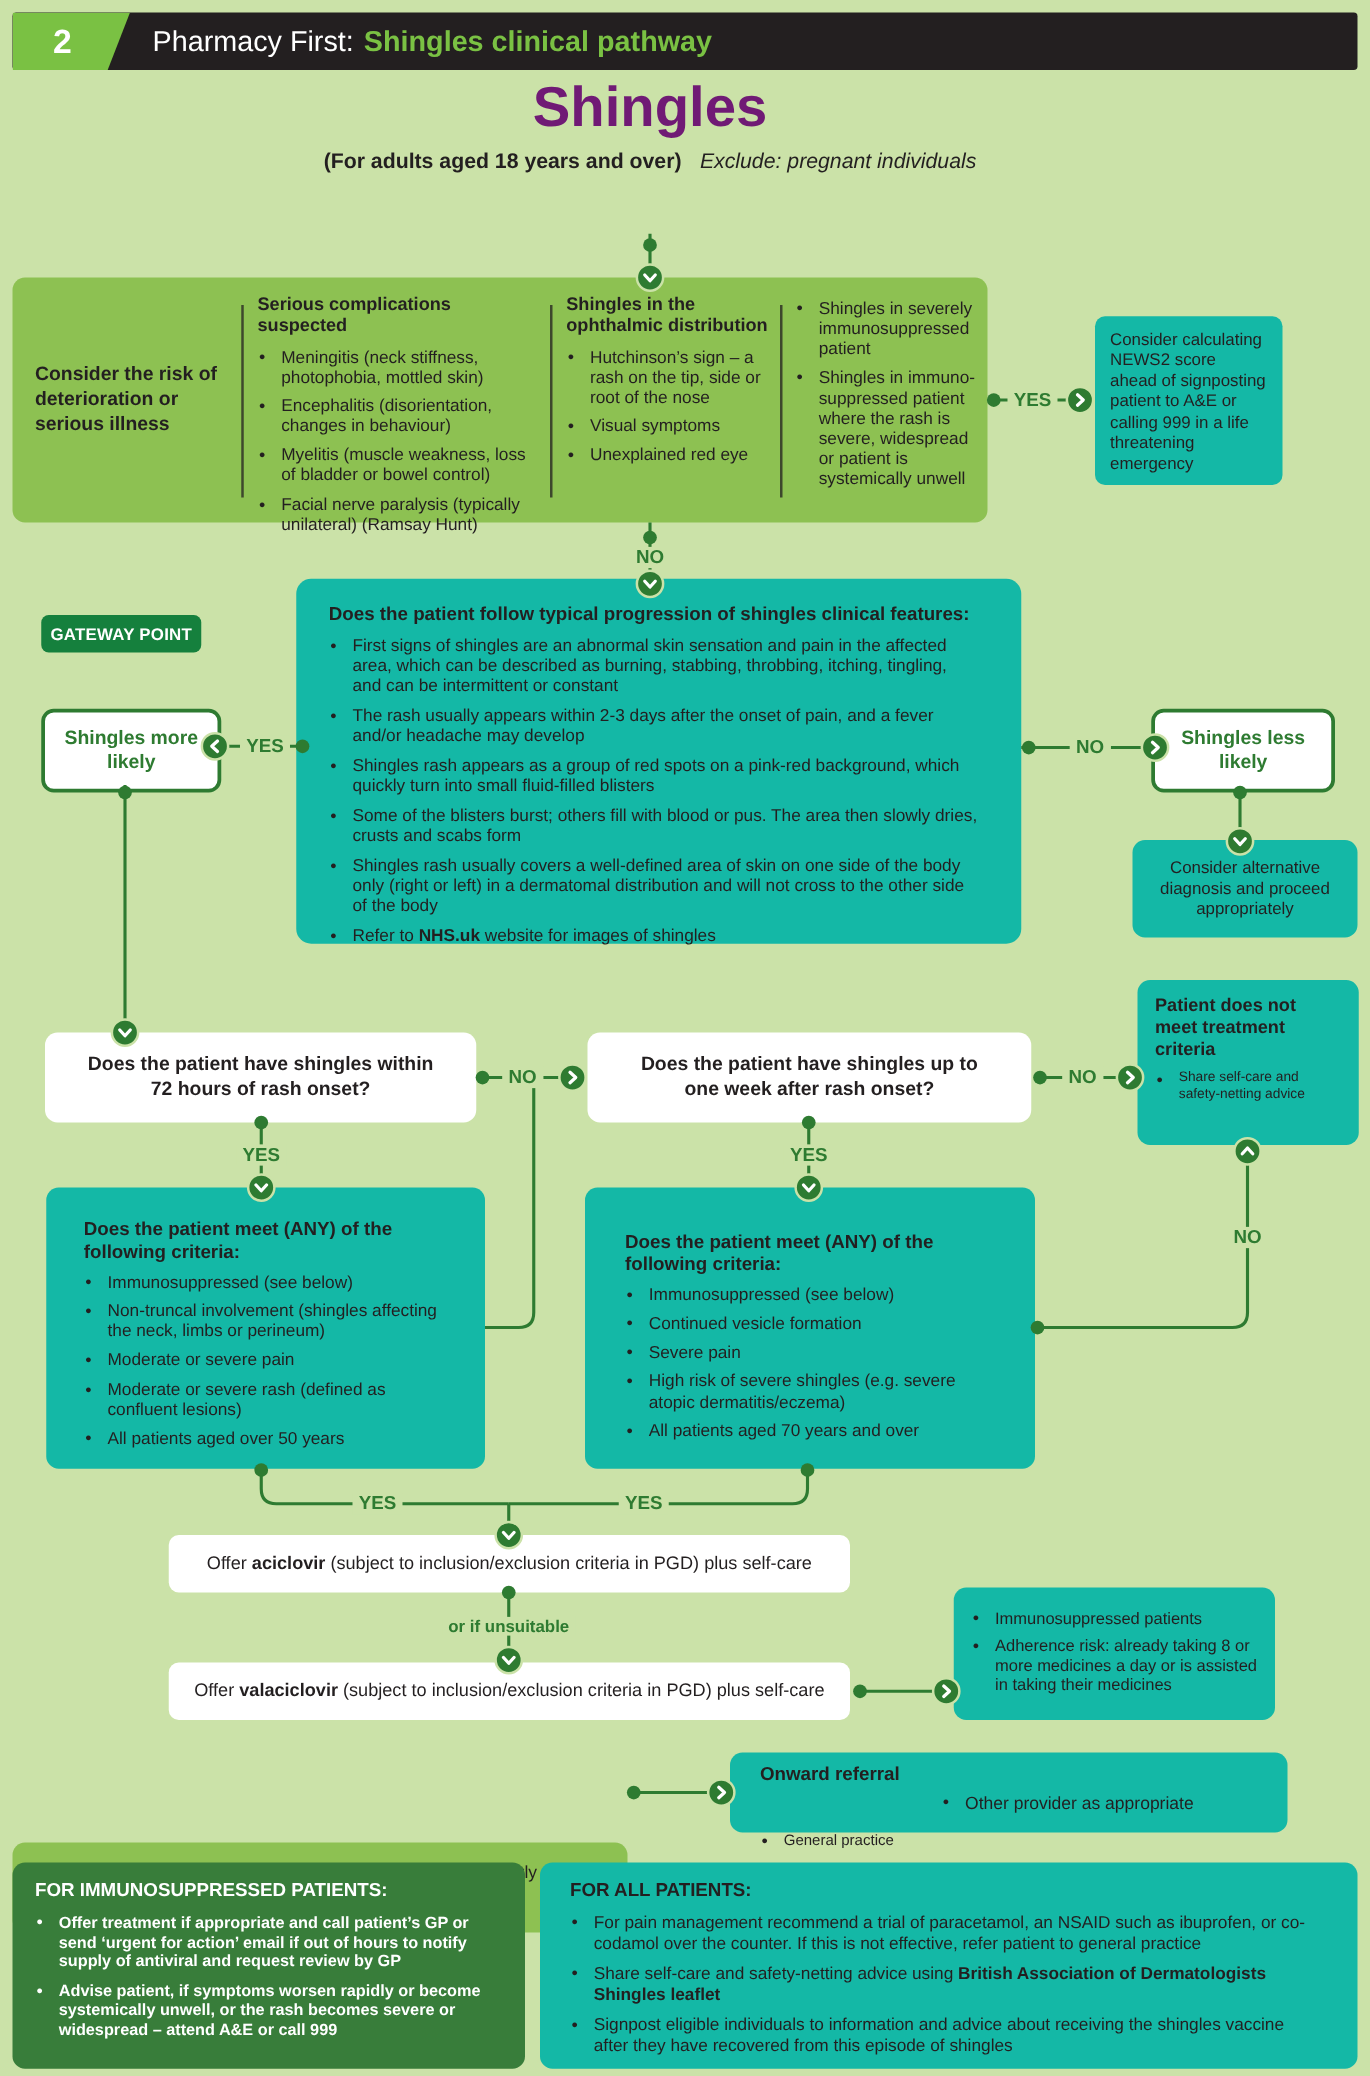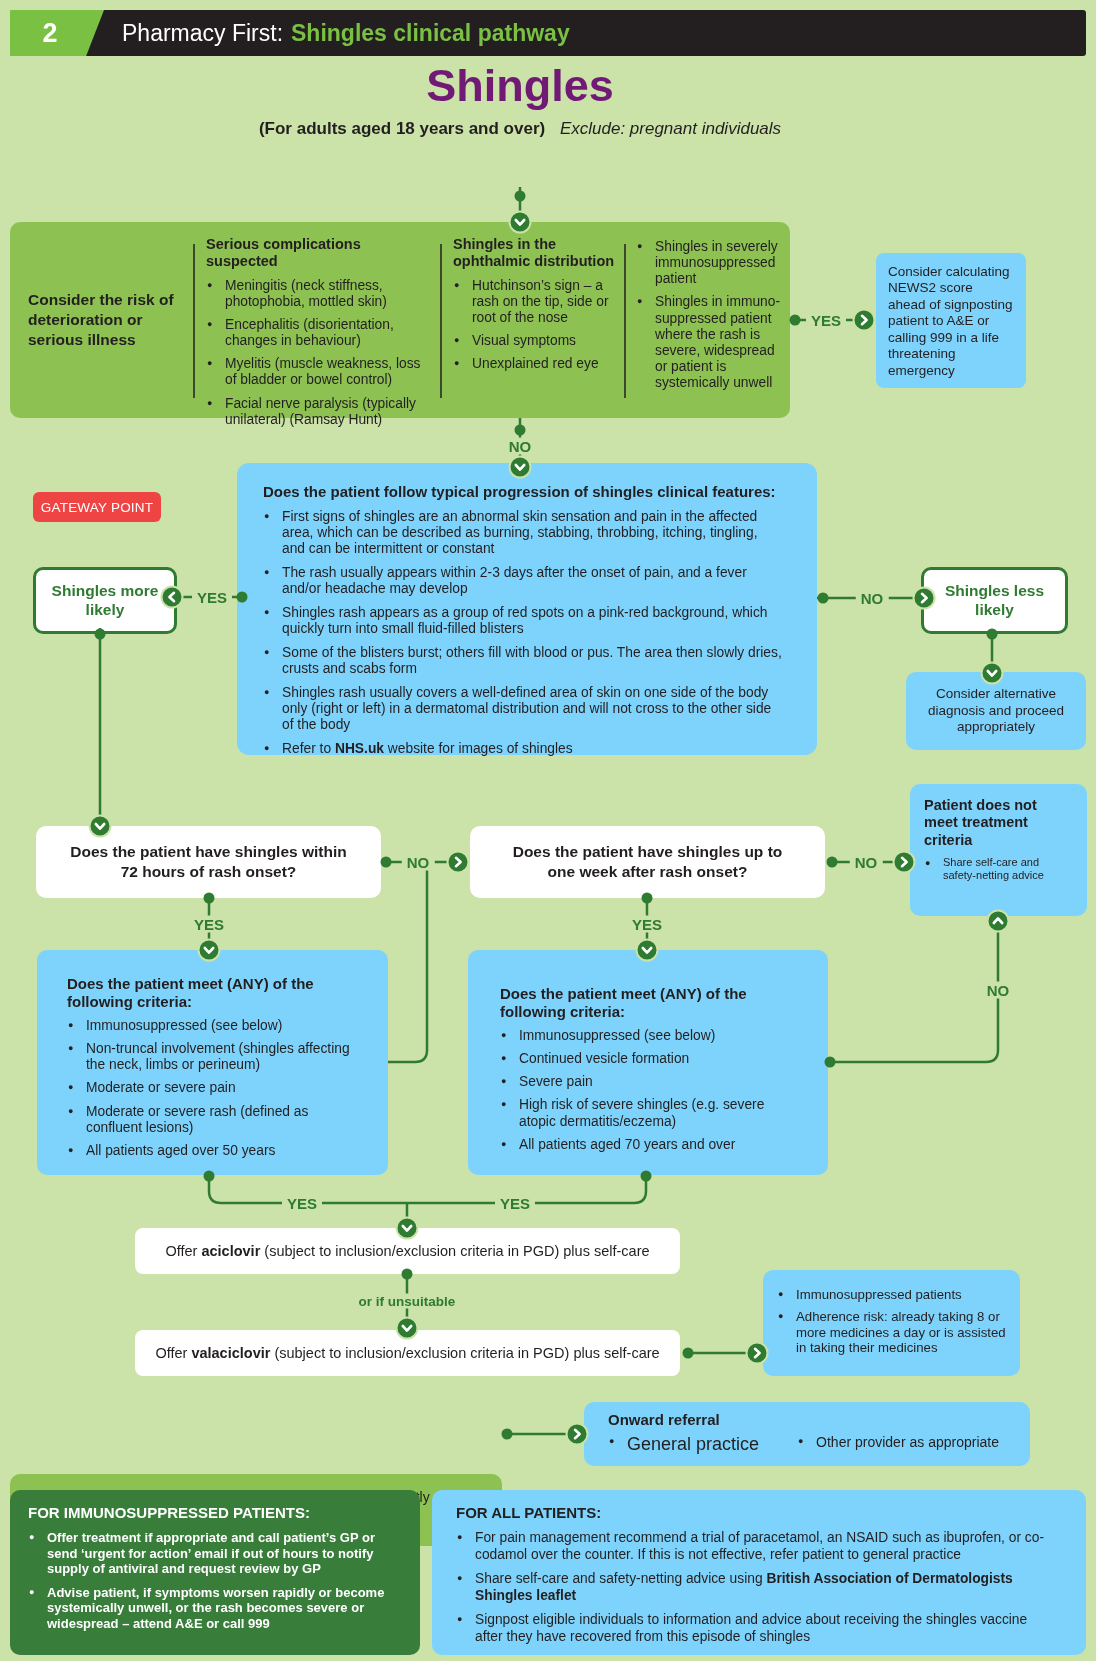--- a/index.html
+++ b/index.html
@@ -1,17 +1,17 @@
 <!DOCTYPE html>
 <html><head>
 <meta charset="utf-8">
 <style>
   html,body{margin:0;padding:0;background:#cbe2a8;font-family:"Liberation Sans",sans-serif;color:#231f20;}
   .page{position:relative;width:1096px;height:1661px;background:#cbe2a8;overflow:hidden;}
-  .box{position:absolute;background:#7dd3fc;border-radius:10px;z-index:1;}
+  .box{position:absolute;background:#14b8a6;border-radius:10px;z-index:1;}
   svg.flow{position:absolute;left:0;top:0;z-index:2;pointer-events:none;}
   .lbl{position:absolute;transform:translate(-50%,-50%);background:#cbe2a8;color:#2e7b31;
        font-weight:bold;font-size:15px;padding:0 5px;white-space:nowrap;z-index:3;}
   .lbl.small{font-size:13.5px;}
   
   .hbar{position:absolute;left:10px;top:10px;width:1076px;height:46px;background:#231f20;border-radius:3px;z-index:1;}
   .hbadge{position:absolute;left:10px;top:10px;width:94px;height:46px;background:#7ac143;z-index:2;
           clip-path:polygon(0 0,100% 0,81% 100%,0 100%);display:flex;align-items:center;justify-content:center;}
   .hbadge span{color:#fff;font-weight:bold;font-size:27px;padding-right:14px;}
   .htitle{position:absolute;left:122px;top:10px;height:36px;line-height:46px;font-size:23px;z-index:3;white-space:nowrap;}
@@ -32,22 +32,22 @@
   .riskcol h4{margin:0 0 2px 0;font-size:14.5px;line-height:1.15;}
   
   .bl{list-style:none;margin:0;padding:0;}
   .bl li{position:relative;padding-left:19px;margin-top:7px;line-height:1.17;}
   .bl li::before{content:"●";position:absolute;left:1px;top:2px;font-size:9px;color:#231f20;}
   .bl.wt li::before{color:#fff;}
   
   .outline{position:absolute;background:#fff;border:3px solid #2e7b31;border-radius:10px;display:flex;
            align-items:center;justify-content:center;text-align:center;color:#2e7b31;font-weight:bold;
            font-size:15.5px;line-height:1.2;z-index:1;}
-  .badge-dark{position:absolute;left:33px;top:492px;width:128px;height:30px;background:#ef4444;border-radius:6px;
-              color:#fff;font-weight:normal;font-size:13.5px;display:flex;align-items:center;justify-content:center;
+  .badge-dark{position:absolute;left:33px;top:492px;width:128px;height:30px;background:#15803d;border-radius:6px;
+              color:#fff;font-weight:bold;font-size:13.5px;display:flex;align-items:center;justify-content:center;
               letter-spacing:.2px;z-index:1;}
   .qbox{position:absolute;background:#fff;border-radius:10px;display:flex;align-items:center;justify-content:center;
         text-align:center;font-weight:bold;font-size:15.5px;line-height:1.3;padding:0 28px;box-sizing:border-box;z-index:1;}
   .center-flex{display:flex;align-items:center;justify-content:center;text-align:center;}
   .offer{position:absolute;background:#fff;border-radius:8px;height:46px;display:flex;align-items:center;
          justify-content:center;font-size:14.5px;z-index:1;white-space:pre-wrap;}
   .greenbox{position:absolute;background:#8dc152;border-radius:10px;box-sizing:border-box;z-index:1;}
   .darkbox{position:absolute;background:#387d3a;border-radius:10px;color:#fff;box-sizing:border-box;z-index:1;}
   h3.bh{margin:0;font-size:15px;line-height:1.2;}
   h4.bh{margin:0;font-size:14.5px;line-height:1.2;}
@@ -277,21 +277,21 @@
       <li>Adherence risk: already taking 8 or more medicines a day or is assisted in taking their medicines</li>
     </ul>
   </div>
 
   <div class="greenbox" style="left:10px;top:1474px;width:492px;height:72px;padding:14px 18px;font-size:14px;line-height:1.3;">
     <b>FOR ALL PATIENTS:</b><span> If symptoms worsen rapidly or significantly at any time, or do not improve after completion of 7 days’ treatment</span>
   </div>
   <div class="box" style="left:584px;top:1402px;width:446px;height:64px;padding:9px 24px;box-sizing:border-box;">
     <h3 class="bh">Onward referral</h3>
     <div style="display:flex;gap:38px;margin-top:5px;">
-      <ul class="bl" style="font-size:18px;">
+      <ul class="bl" style="font-size:12px;margin-top:31px;">
           <li style="margin-top:0;">General practice</li>
         </ul>
       <ul class="bl" style="font-size:14px;">
           <li style="margin-top:0;">Other provider as appropriate</li>
         </ul>
     </div>
   </div>
 
   <div class="darkbox" style="left:10px;top:1490px;width:410px;height:165px;padding:14px 16px 0 18px;">
     <h3 class="bh">FOR IMMUNOSUPPRESSED PATIENTS:</h3>

